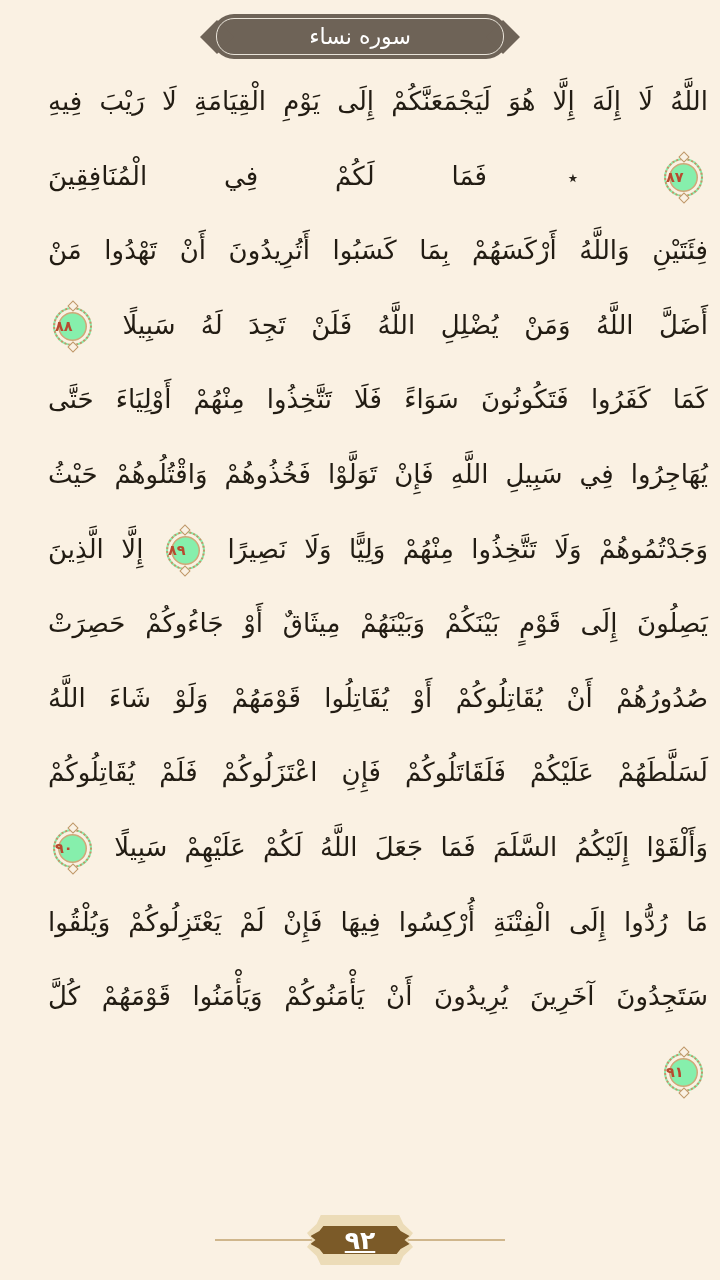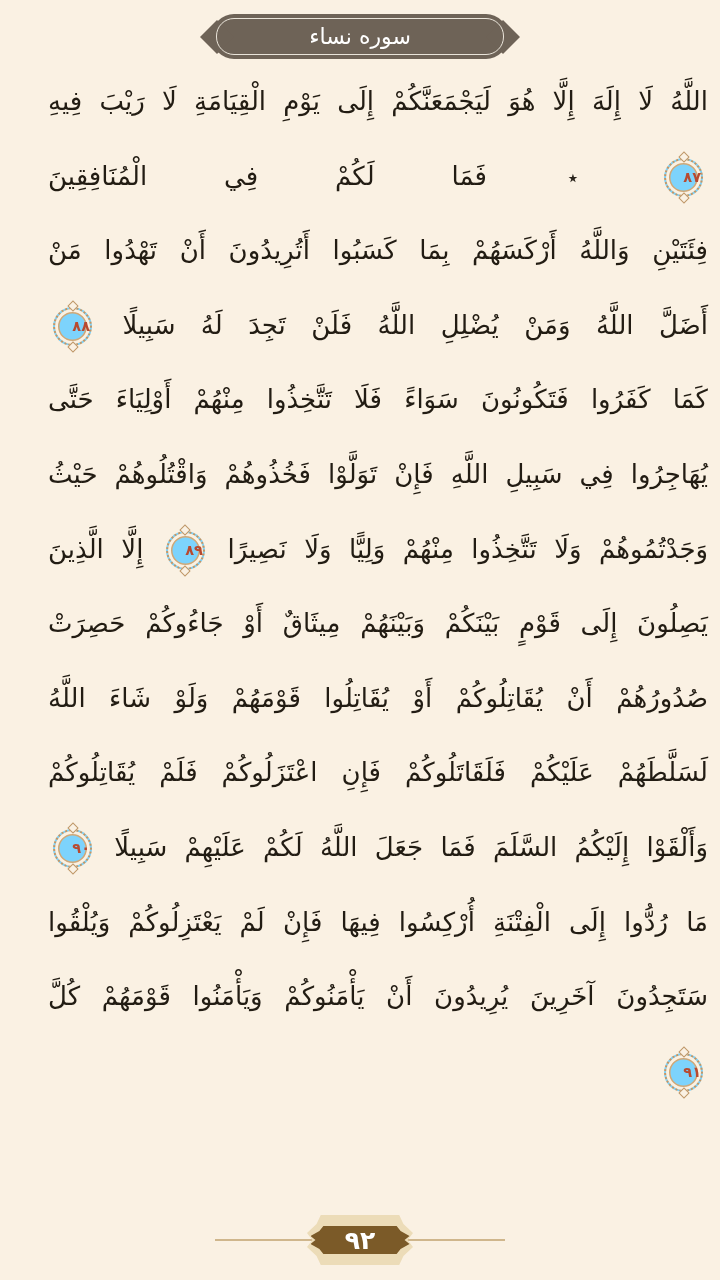--- a/index.html
+++ b/index.html
@@ -39,25 +39,25 @@
     height:74.6px;line-height:74.6px;
     direction:rtl;
     text-align:justify;text-align-last:justify;
     font-size:26px;
     white-space:normal;
   }
   .t{color:#221c13;}
 
   
   .vmark{
-    position:relative;display:inline-flex;align-items:center;justify-content:flex-start;
+    position:relative;display:inline-flex;align-items:center;justify-content:flex-end;
     width:35px;height:35px;border-radius:50%;
     border:2px dotted #bf9768;
     box-shadow: inset 0 0 0 3px #faf1e3, inset 0 0 0 4.5px #cfa878;
-    margin:0 5px;vertical-align:middle;background:#7dd3fc;
+    margin:0 5px;vertical-align:middle;background:#86efac;
   }
   .vmark::before,.vmark::after{
     content:"";position:absolute;left:50%;width:6px;height:6px;
     border:1.5px solid #bf9768;background:#faf1e3;
     transform:translateX(-50%) rotate(45deg);
   }
   .vmark::before{top:-7px;}
   .vmark::after{bottom:-7px;}
   .vnum{
     color:#b8492f;font-size:14.5px;line-height:1;font-weight:bold;
@@ -75,21 +75,21 @@
   .badge-outer{
     position:absolute;left:50%;top:50%;transform:translate(-50%,-50%);
     width:106px;height:50px;background:#ecdcb8;
     clip-path:polygon(13% 0,87% 0,91% 18%,100% 36%,95% 50%,100% 64%,91% 82%,87% 100%,13% 100%,9% 82%,0 64%,5% 50%,0 36%,9% 18%);
     display:flex;align-items:center;justify-content:center;
   }
   .badge-inner{
     width:99px;height:28px;background:#7b5a28;color:#ffffff;
     clip-path:polygon(13% 0,87% 0,91% 18%,100% 36%,95% 50%,100% 64%,91% 82%,87% 100%,13% 100%,9% 82%,0 64%,5% 50%,0 36%,9% 18%);
     display:flex;align-items:center;justify-content:center;
-    font-size:25px;font-weight:bold;
+    font-size:25px;font-weight:bold;text-decoration:underline;
   }
 </style>
 </head>
 <body>
 
 <div class="page">
 
   <div class="header-wrap">
     <div class="header-banner">
       <div class="header-banner-inner">سوره نساء</div>

